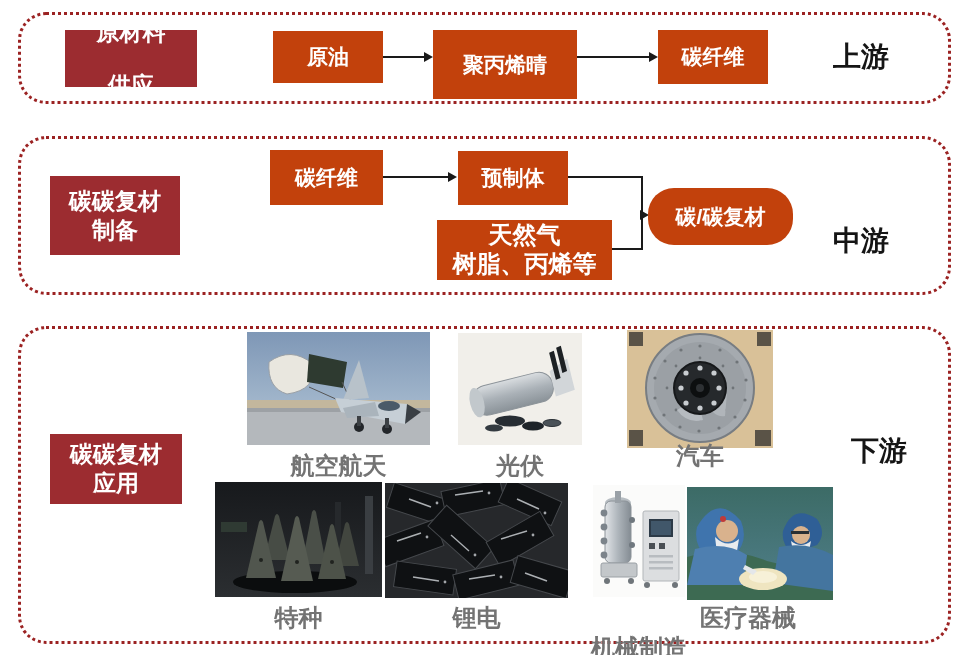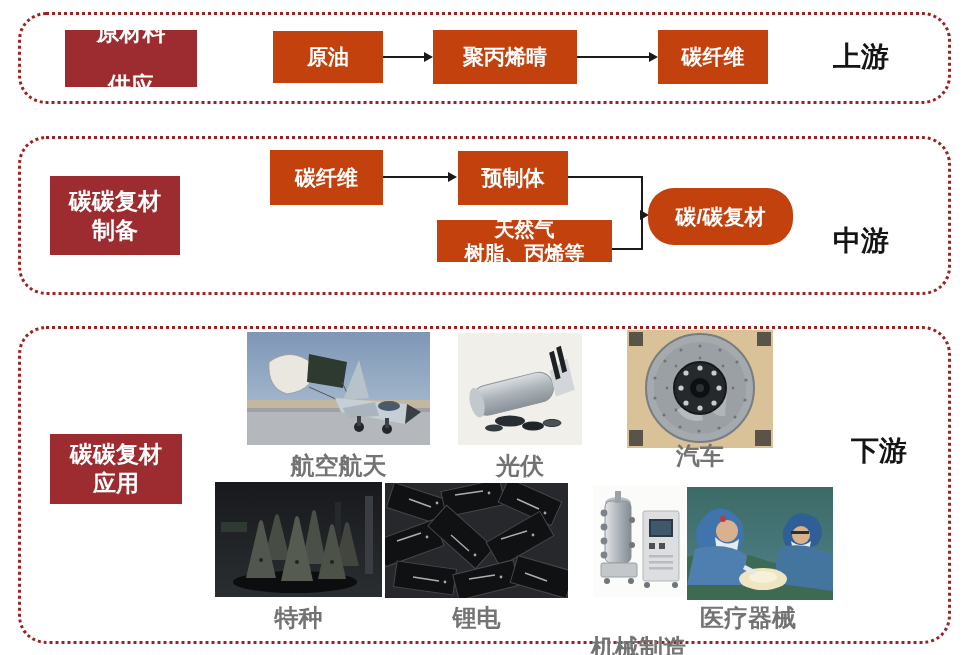--- a/index.html
+++ b/index.html
@@ -27,21 +27,21 @@
     <div>供应</div>
   </div>
 
   <div class="box-tan" style="left:273px;top:31px;width:110px;height:52px;">
     <div>原油</div>
   </div>
 
   <div class="hline" style="left:383px;top:56px;width:42px;height:2px;"></div>
   <div class="ah-right" style="left:424px;top:52px;"></div>
 
-  <div class="box-tan" style="left:433px;top:30px;width:144px;height:54px;">
+  <div class="box-tan" style="left:433px;top:30px;width:144px;height:69px;">
     <div>聚丙烯晴</div>
   </div>
 
   <div class="hline" style="left:577px;top:56px;width:73px;height:2px;"></div>
   <div class="ah-right" style="left:649px;top:52px;"></div>
 
   <div class="box-tan" style="left:658px;top:30px;width:110px;height:54px;">
     <div>碳纤维</div>
   </div>
 
@@ -58,21 +58,21 @@
     <div>碳纤维</div>
   </div>
 
   <div class="hline" style="left:383px;top:176px;width:66px;height:2px;"></div>
   <div class="ah-right" style="left:448px;top:172px;"></div>
 
   <div class="box-tan" style="left:458px;top:151px;width:110px;height:54px;">
     <div>预制体</div>
   </div>
 
-  <div class="box-tan" style="left:437px;top:220px;width:175px;height:42px;font-size:20px;">
+  <div class="box-tan" style="left:437px;top:220px;width:175px;height:60px;font-size:24px;">
     <div>天然气</div>
     <div>树脂、丙烯等</div>
   </div>
 
   <div class="hline" style="left:568px;top:176px;width:75px;height:2px;"></div>
   <div class="hline" style="left:612px;top:248px;width:31px;height:2px;"></div>
   <div class="vline" style="left:641px;top:176px;width:2px;height:74px;"></div>
   <div class="ah-right" style="left:640px;top:210px;"></div>
 
   <div class="box-tan" style="left:648px;top:188px;width:145px;height:57px;border-radius:26px;">

